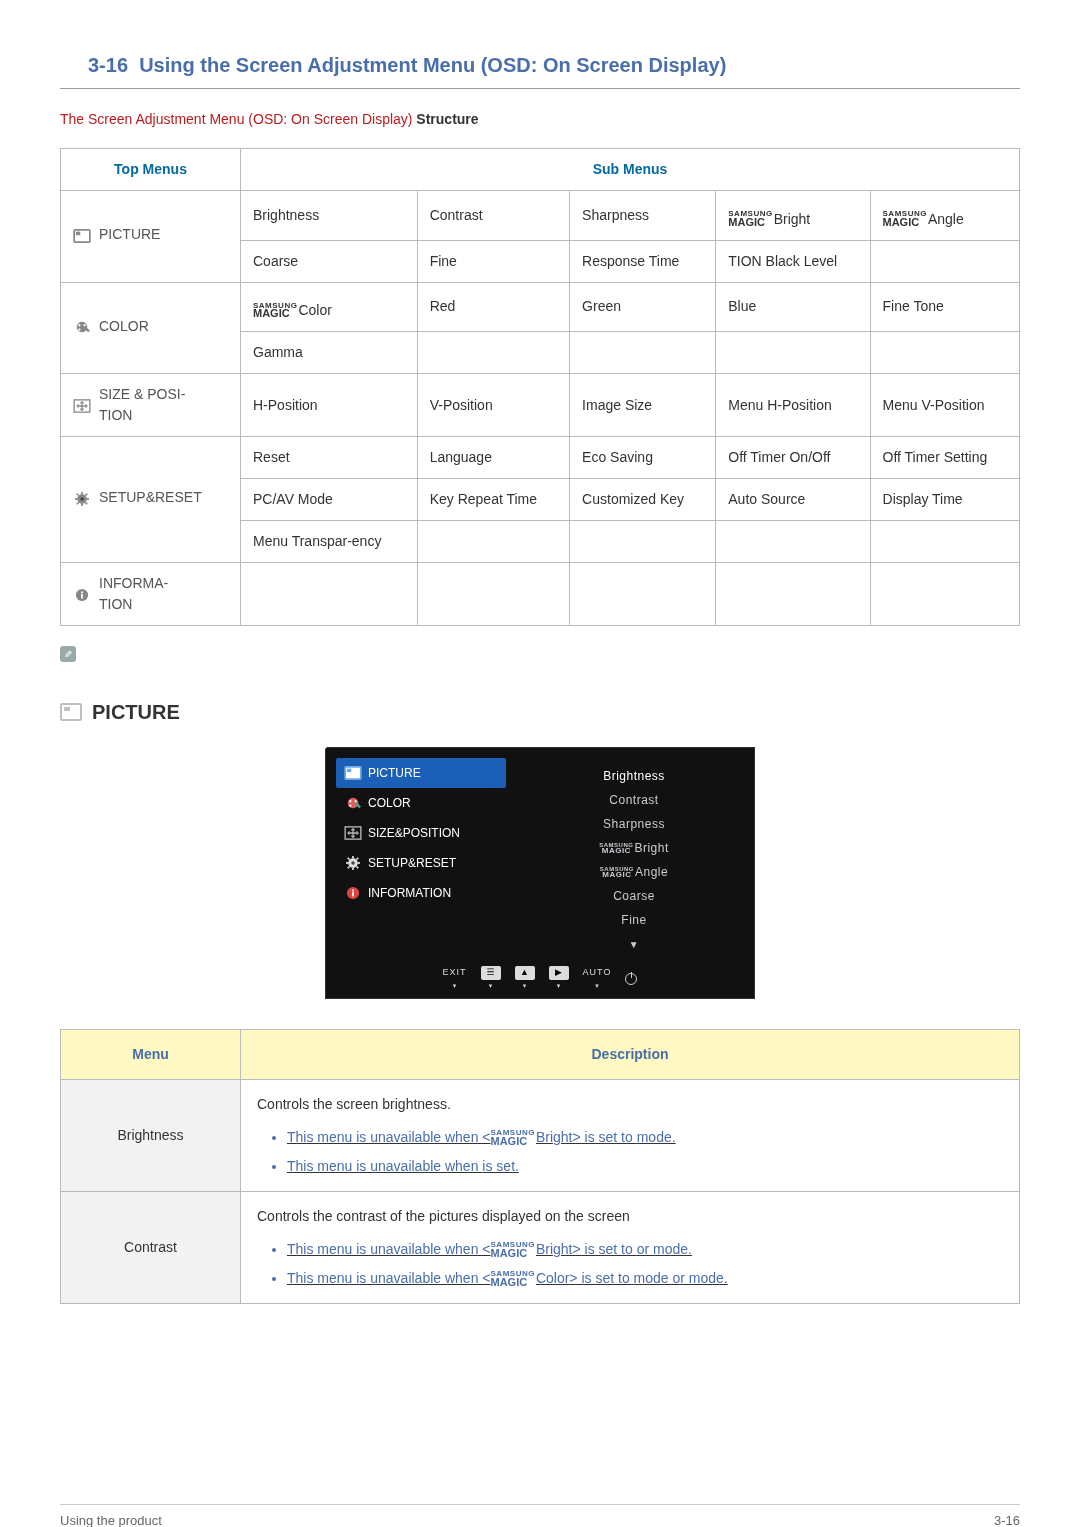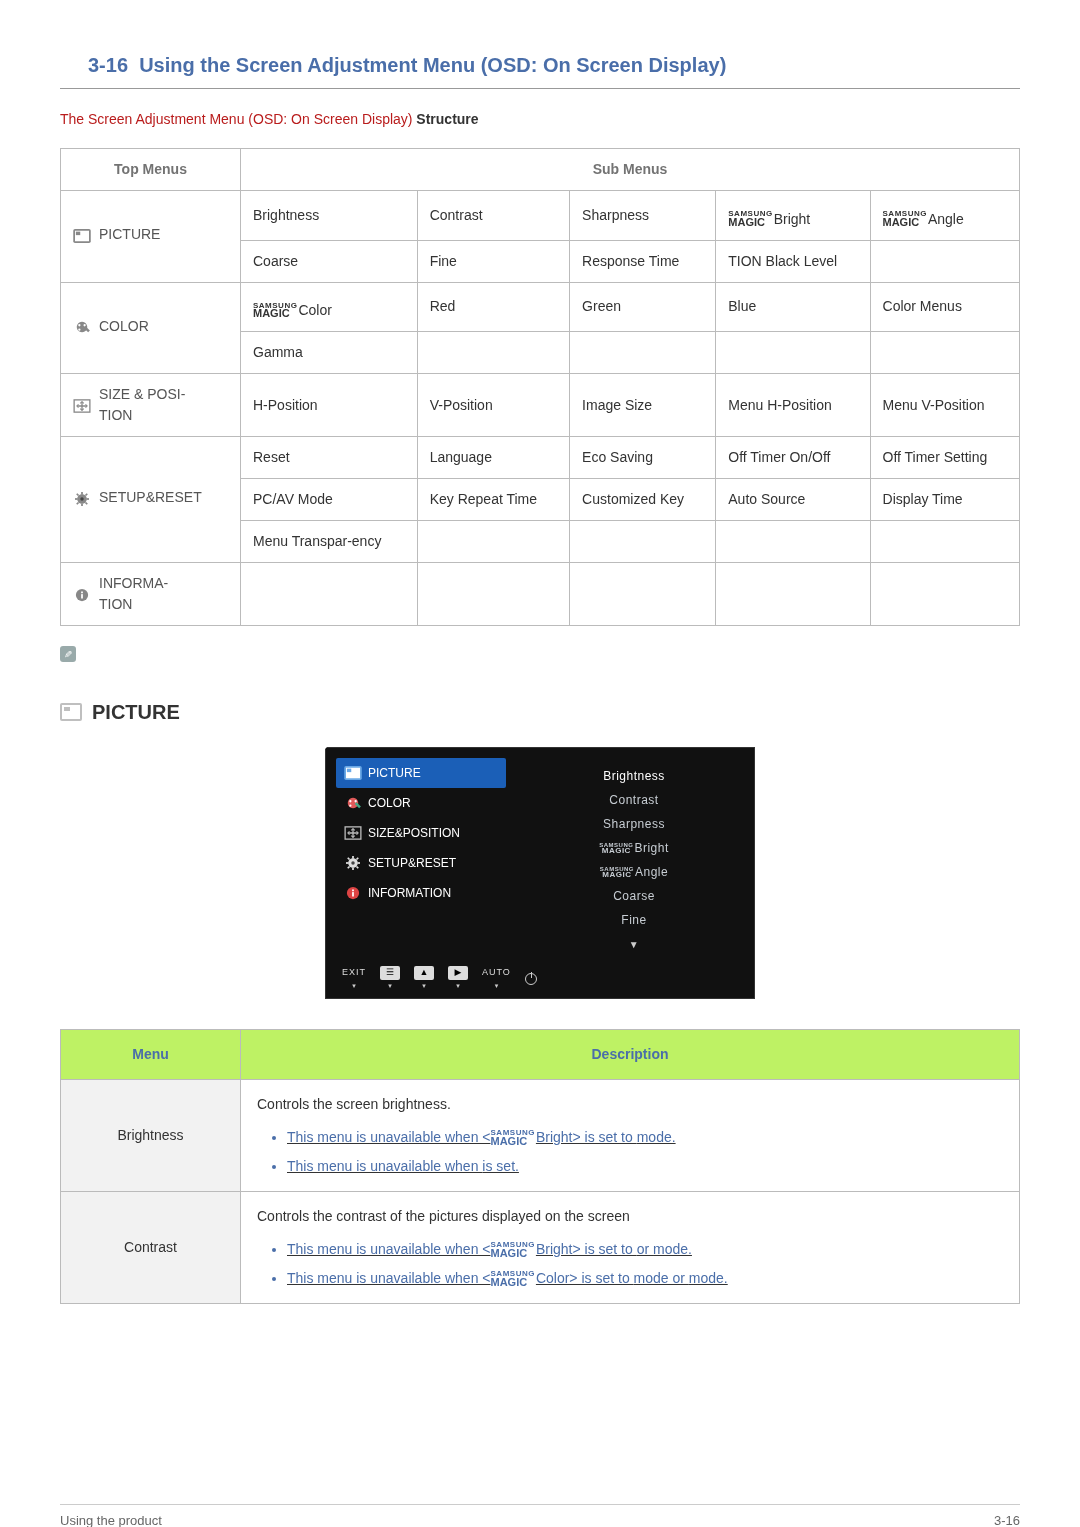--- a/index.html
+++ b/index.html
@@ -37,21 +37,21 @@
     margin-bottom: 20px;
   }
   table.menu-table th, table.menu-table td {
     border: 1px solid #bbb;
     padding: 10px 12px;
     font-size: 14px;
     text-align: left;
     vertical-align: middle;
   }
   table.menu-table th {
-    color: #737373;
+    color: #0369a1;
     font-weight: bold;
     text-align: center;
     background: #fff;
   }
   .th-top { width: 180px; }
   .sub-header { text-align: center; }
 
   .menu-cell-label { display: inline-flex; align-items: center; gap: 8px; color:#555;}
   .menu-cell-label .txt { color:#555; font-weight: normal; }
 
@@ -118,38 +118,38 @@
     color:#c7cdd3; font-size:12px; padding:3px 0;
     letter-spacing:0.5px;
   }
   .osd-right-item.hl { color:#fff; }
   .osd-right-item .mini-magic { display:inline-block; line-height:0.8; vertical-align:middle; margin-right:1px;}
   .osd-right-item .mini-magic span { display:block; font-weight:bold;}
   .osd-right-item .mini-magic .mm1 { font-size:6px; letter-spacing:0.5px;}
   .osd-right-item .mini-magic .mm2 { font-size:8px;}
   .osd-arrow { color:#ccc; font-size:10px; }
   .osd-bottom {
-    display:flex; justify-content:flex-start; gap:14px;
+    display:flex; justify-content:center; gap:14px;
     padding:4px 6px 6px; color:#ccc; font-size:9px;
     align-items:center;
   }
   .osd-bottom .obitem { display:flex; flex-direction:column; align-items:center; gap:1px;}
   .osd-bottom .glyph { width:20px; height:14px; background:#ddd; border-radius:2px; display:flex; align-items:center; justify-content:center; color:#000; font-size:9px;}
   .osd-bottom .txtbtn { color:#ddd; font-size:9px; letter-spacing:1px;}
   .osd-bottom .power { width:12px;height:12px;border:1px solid #ccc;border-radius:50%; position:relative;}
   .osd-bottom .power::after{content:"";position:absolute;top:-2px;left:5px;width:1px;height:6px;background:#ccc;}
   .tiny-arrow { font-size:7px; color:#ccc;}
 
   
   table.desc-table { width:100%; border-collapse: collapse; margin-bottom: 200px;}
   table.desc-table th, table.desc-table td {
     border:1px solid #bbb; padding: 14px 16px; font-size:14px; vertical-align: top;
   }
   table.desc-table th {
-    color:#4a6ea9; font-weight:bold; text-align:center; background:#bef264;
+    color:#4a6ea9; font-weight:bold; text-align:center; background:#fef9c3;
   }
   .col-menu { width:180px; text-align:center; vertical-align: middle !important; background:#f2f2f2;}
   .desc-block .intro { color:#333; margin-bottom:12px; }
   .desc-block .note-sub {
     display:flex; align-items:flex-start; gap:12px;text-decoration:underline;
   }
   .desc-block ul { list-style: disc; padding-left: 18px; color:#4a6ea9;}
   .desc-block ul li { margin-bottom:8px; }
   .desc-block ul li:last-child{ margin-bottom:0;}
 
@@ -231,21 +231,21 @@
         <td><span class="magic-wrap">
             <span class="magicmark">
               <span class="s1">SAMSUNG</span>
               <span class="s2">MAGIC</span>
             </span>
             <span>Color</span>
           </span></td>
         <td>Red</td>
         <td>Green</td>
         <td>Blue</td>
-        <td>Color Menus</td>
+        <td>Fine Tone</td>
       </tr>
       <tr>
         <td>Gamma</td>
         <td></td>
         <td></td>
         <td></td>
         <td></td>
       </tr>
       <tr>
         <td rowspan="1"><span class="menu-cell-label">

